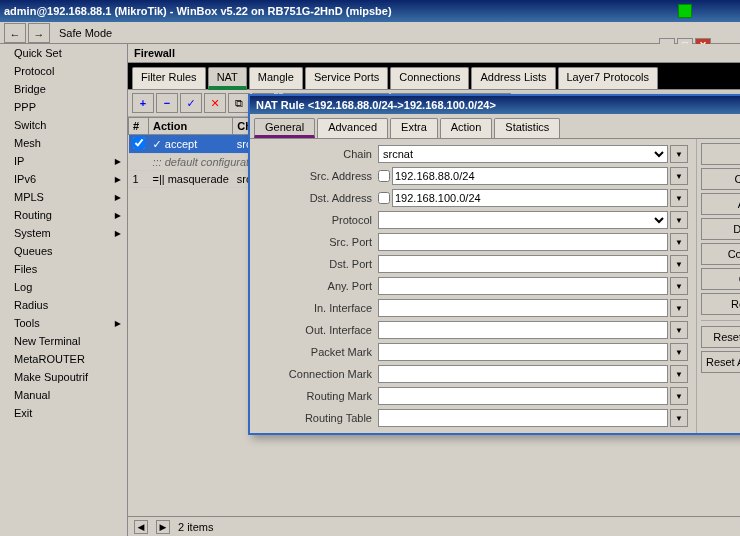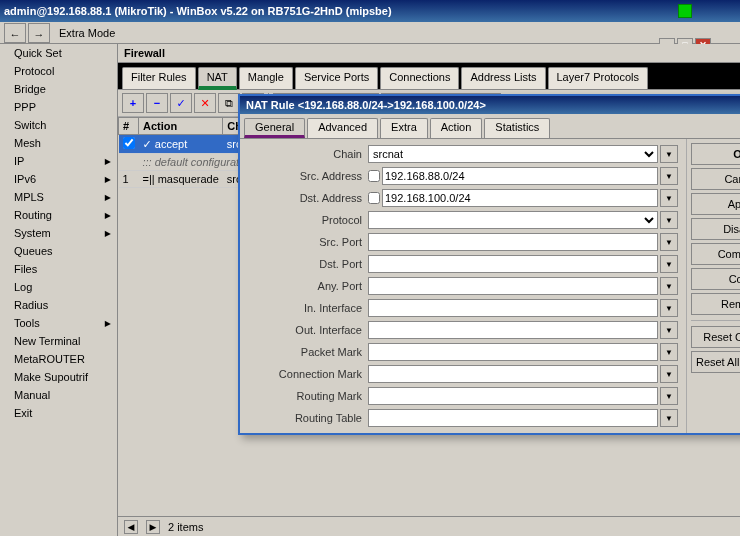--- a/index.html
+++ b/index.html
@@ -42,21 +42,21 @@
       padding: 2px 6px;
       cursor: pointer;
       border: 1px solid transparent;
     }
 
     
     .main-layout { display: flex; height: calc(536px - 44px); }
 
     
     .sidebar {
-      width: 118px;
+      width: 128px;
       background: #d4d0c8;
       border-right: 1px solid #888;
       overflow-y: auto;
       flex-shrink: 0;
     }
     .sidebar-item {
       padding: 3px 6px 3px 14px;
       cursor: pointer;
       border-bottom: none;
       position: relative;
@@ -295,21 +295,21 @@
       <div class="title-btn">_</div>
       <div class="title-btn">□</div>
       <div class="title-btn close">✕</div>
     </div>
   </div>
 </div>
 
 <div class="menu-bar">
   <div class="toolbar-btn">←</div>
   <div class="toolbar-btn">→</div>
-  <div class="menu-item">Extra Mode</div>
+  <div class="menu-item">Safe Mode</div>
 </div>
 
 <div class="main-layout">
 
   <div class="sidebar">
     <div class="sidebar-item">
         <span>Quick Set</span>
       </div>
     <div class="sidebar-item">
         <span>Protocol</span>

